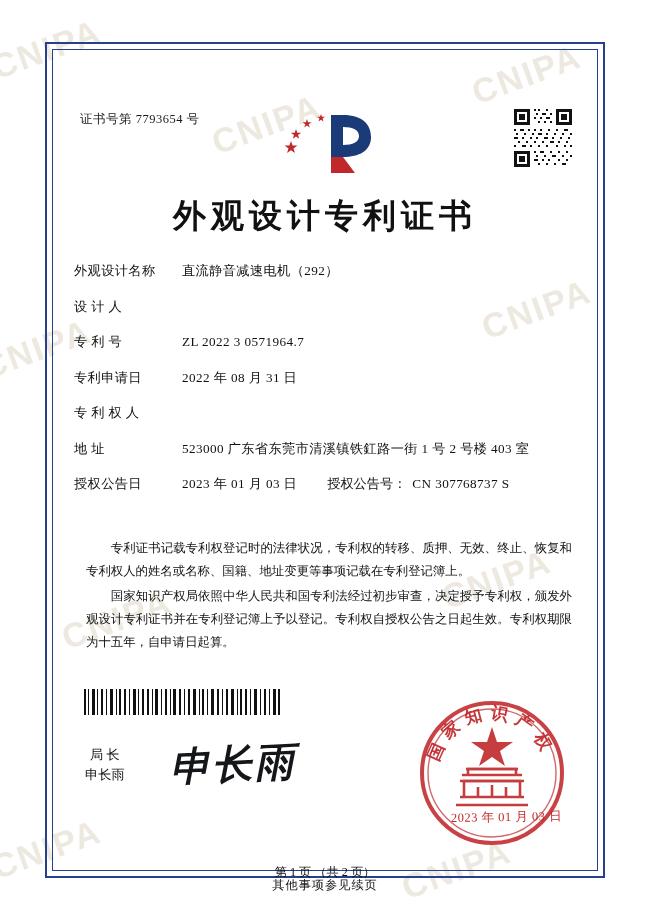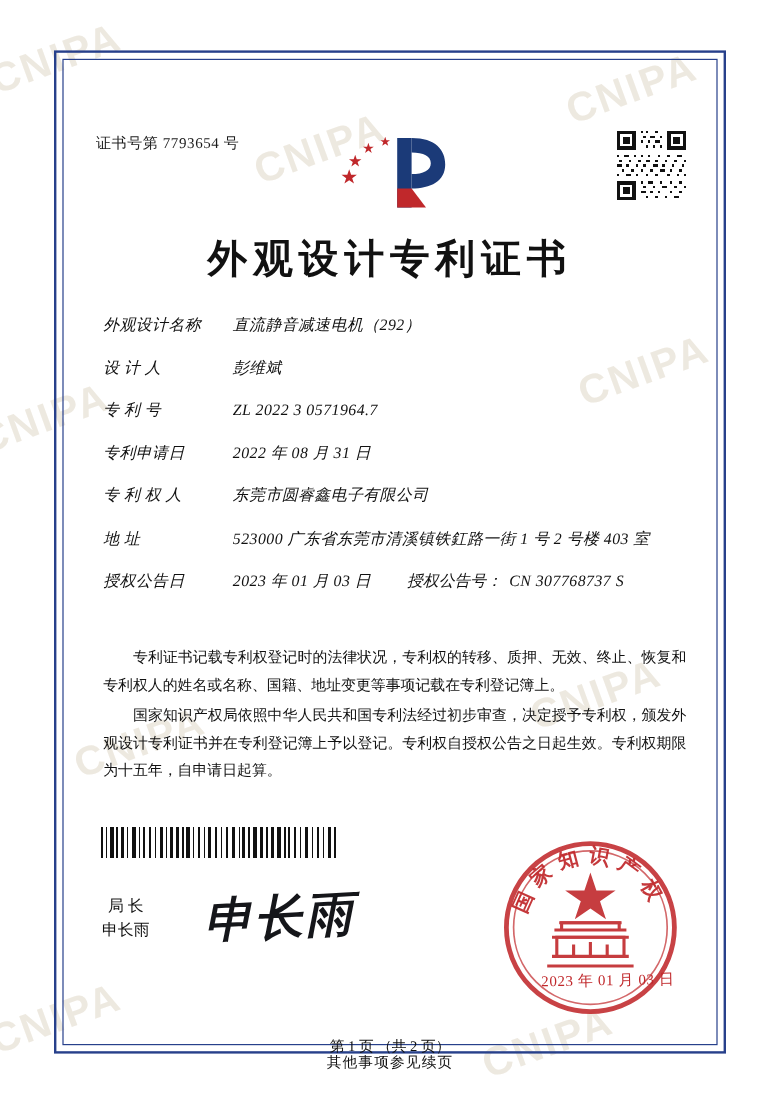--- a/index.html
+++ b/index.html
@@ -108,24 +108,23 @@
     font-size: 33px;
     font-weight: bold;
     letter-spacing: 5px;
     color: #111;
     font-family: Liberation Sans, sans-serif;
   }
 
   
   .fields {
     position: absolute;
-    left: 34px;
+    left: 22px;
     right: 26px;
     top: 213px;
-    font-style: italic;
   }
   .field-row {
     display: flex;
     align-items: baseline;
     margin-bottom: 17.5px;
     font-size: 13.2px;
     color: #111;
   }
   .field-label {
     width: 108px;
@@ -360,36 +359,34 @@
 
     <div class="fields">
 
       <div class="field-row">
         <div class="field-label">外观设计名称</div>
         <div class="field-value">直流静音减速电机（292）</div>
       </div>
 
       <div class="field-row">
         <div class="field-label">设 计 人</div>
-        <div class="field-value">彭维斌</div>
       </div>
 
       <div class="field-row">
         <div class="field-label">专 利 号</div>
         <div class="field-value">ZL 2022 3 0571964.7</div>
       </div>
 
       <div class="field-row">
         <div class="field-label">专利申请日</div>
         <div class="field-value">2022 年 08 月 31 日</div>
       </div>
 
       <div class="field-row">
         <div class="field-label">专 利 权 人</div>
-        <div class="field-value">东莞市圆睿鑫电子有限公司</div>
       </div>
 
       <div class="field-row">
         <div class="field-label">地 址</div>
         <div class="field-value">523000 广东省东莞市清溪镇铁釭路一街 1 号 2 号楼 403 室</div>
       </div>
 
       <div class="field-row dual">
         <div class="field-label">授权公告日</div>
         <div class="field-value">2023 年 01 月 03 日</div>

